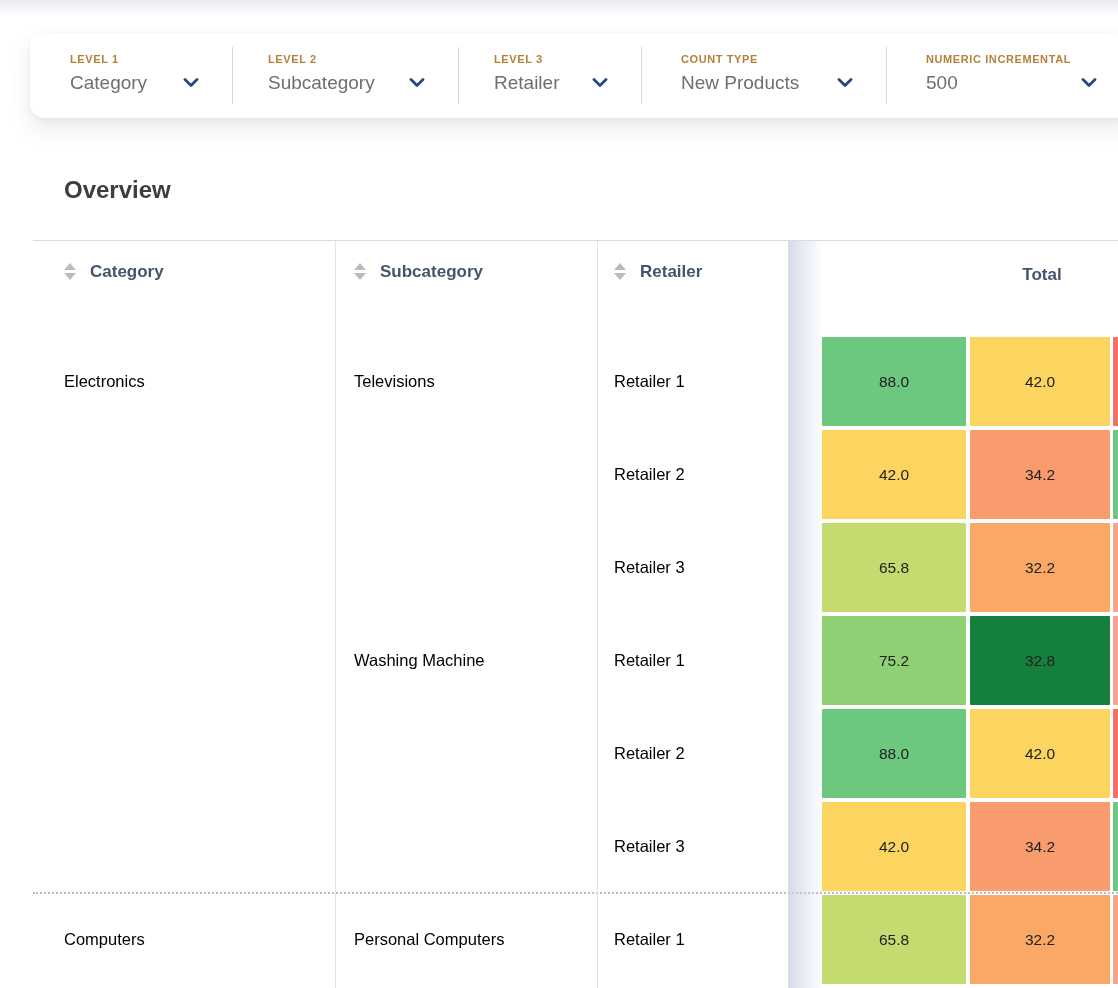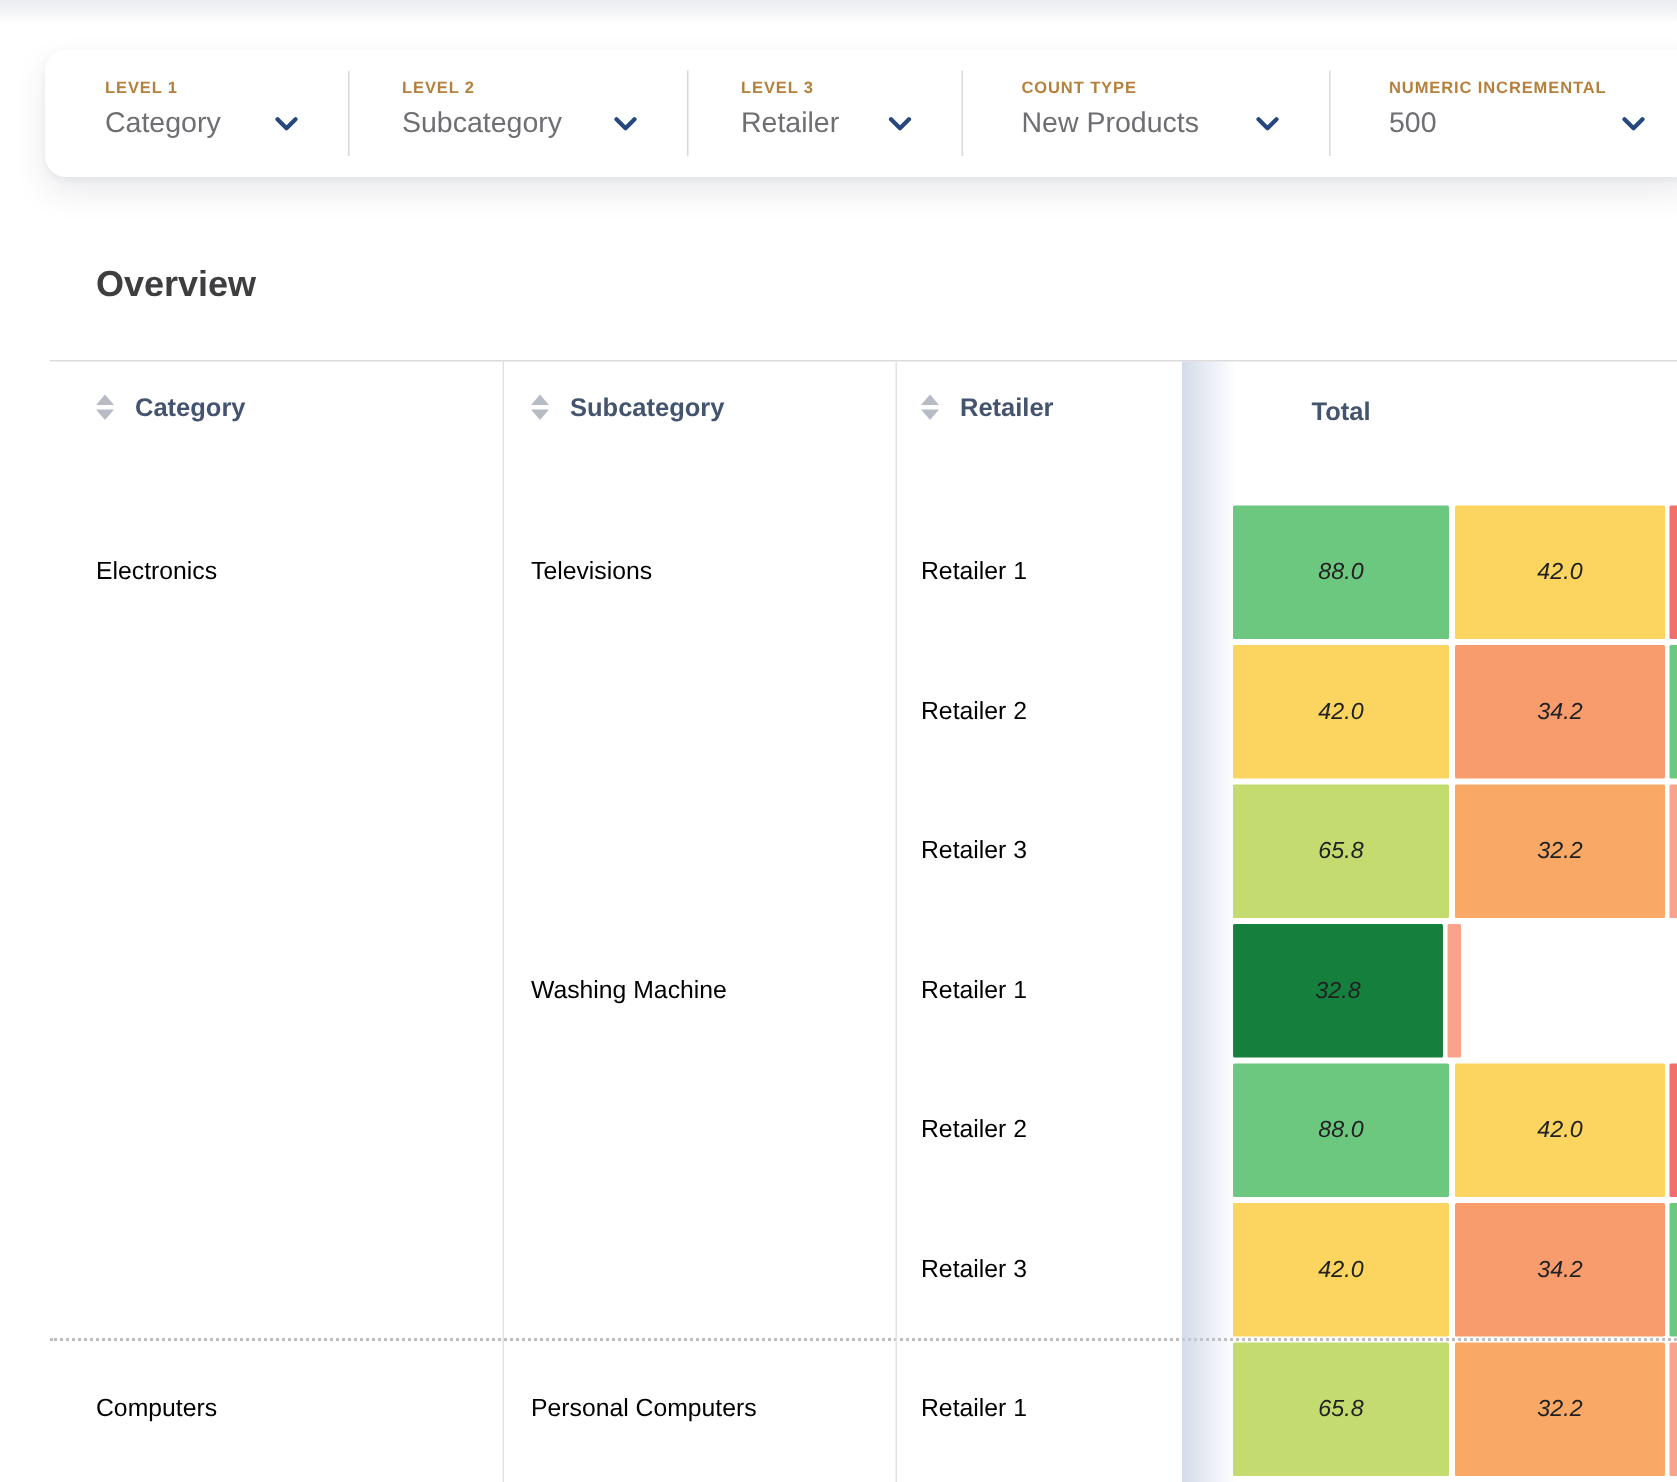--- a/index.html
+++ b/index.html
@@ -66,35 +66,35 @@
   .vline.v2 { left: 564px; }
   .scroll-shadow {
     position: absolute; left: 755px; top: 0; bottom: 0; width: 36px; z-index: 2;
     background: linear-gradient(90deg, rgba(198,208,226,0.75) 0%, rgba(255,255,255,0) 100%);
   }
 
   .thead { display: grid; grid-template-columns: 302px 262px 191px 1fr; height: 96px; }
   .hc { display: flex; align-items: flex-start; padding-top: 21px; gap: 14px; }
   .hc1 { padding-left: 31px; } .hc2 { padding-left: 19px; } .hc3 { padding-left: 17px; }
   .hlabel { font-size: 17px; font-weight: bold; color: #44546E; }
-  .hc4 { padding-left: 34px; padding-top: 24px; display: flex; }
+  .hc4 { padding-left: 34px; padding-top: 24px; display: flex; justify-content: flex-end; }
   .hc4 .ht { width: 144px; margin-right: 4px; text-align: center; }
   .hc4 .hb { width: 140px; text-align: center; }
 
   .sort { display: flex; flex-direction: column; gap: 3px; margin-top: 1px; cursor: pointer; }
   .sort .up  { width: 0; height: 0; border-left: 6px solid transparent; border-right: 6px solid transparent; border-bottom: 7px solid #b6bbc4; }
   .sort .dn  { width: 0; height: 0; border-left: 6px solid transparent; border-right: 6px solid transparent; border-top: 7px solid #b6bbc4; }
 
   .trow { display: grid; grid-template-columns: 302px 262px 191px 1fr; height: 89px; margin-bottom: 4px; }
   .tcell { display: flex; align-items: center; font-size: 16.5px; color: #000000; }
   .c1 { padding-left: 31px; } .c2 { padding-left: 19px; } .c3 { padding-left: 17px; }
   .heat { display: flex; padding-left: 34px; }
   .hcell {
     height: 89px; display: flex; align-items: center; justify-content: center;
-    font-size: 15.5px; color: #212121; border-radius: 1px; font-style: italic;
+    font-size: 15.5px; color: #212121; border-radius: 1px;
   }
   .hcell.total { width: 144px; margin-right: 4px; }
   .hcell.band  { width: 140px; }
   .hsliver { width: 9px; height: 89px; margin-left: 3px; border-radius: 1px; }
   .group-sep { border-top: 2px dotted #bdbdbf; margin: -3px 0 1px 0; }
 </style>
 </head>
 <body>
 
 <div class="top-shadow"></div>
@@ -220,20 +220,21 @@
           <div class="hcell total" style="background: rgb(195, 219, 111);">65.8</div>
           <div class="hcell band" style="background: rgb(249, 169, 101);">32.2</div>
           <div class="hsliver" style="background: rgb(248, 163, 139);"></div>
         </div>
       </div>
       <div class="trow">
         <div class="tcell c1"></div>
         <div class="tcell c2">Washing Machine</div>
         <div class="tcell c3">Retailer 1</div>
         <div class="heat">
+          <div class="hcell total" style="background: rgb(143, 208, 116);">75.2</div>
           <div class="hcell band" style="background: #15803d;">32.8</div>
           <div class="hsliver" style="background: rgb(248, 163, 139);"></div>
         </div>
       </div>
       <div class="trow">
         <div class="tcell c1"></div>
         <div class="tcell c2"></div>
         <div class="tcell c3">Retailer 2</div>
         <div class="heat">
           <div class="hcell total" style="background: rgb(108, 200, 126);">88.0</div>

